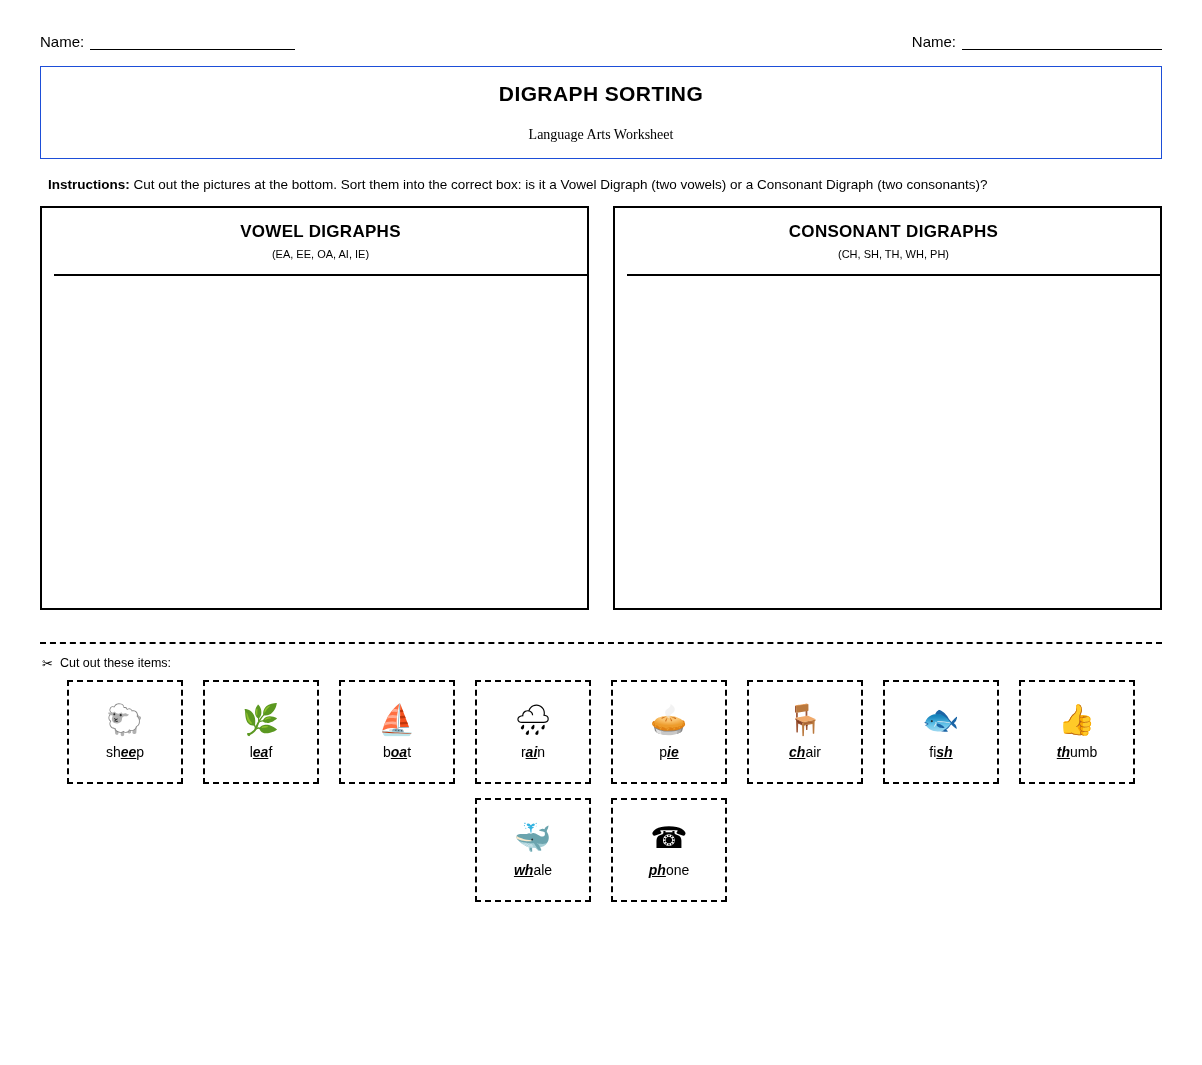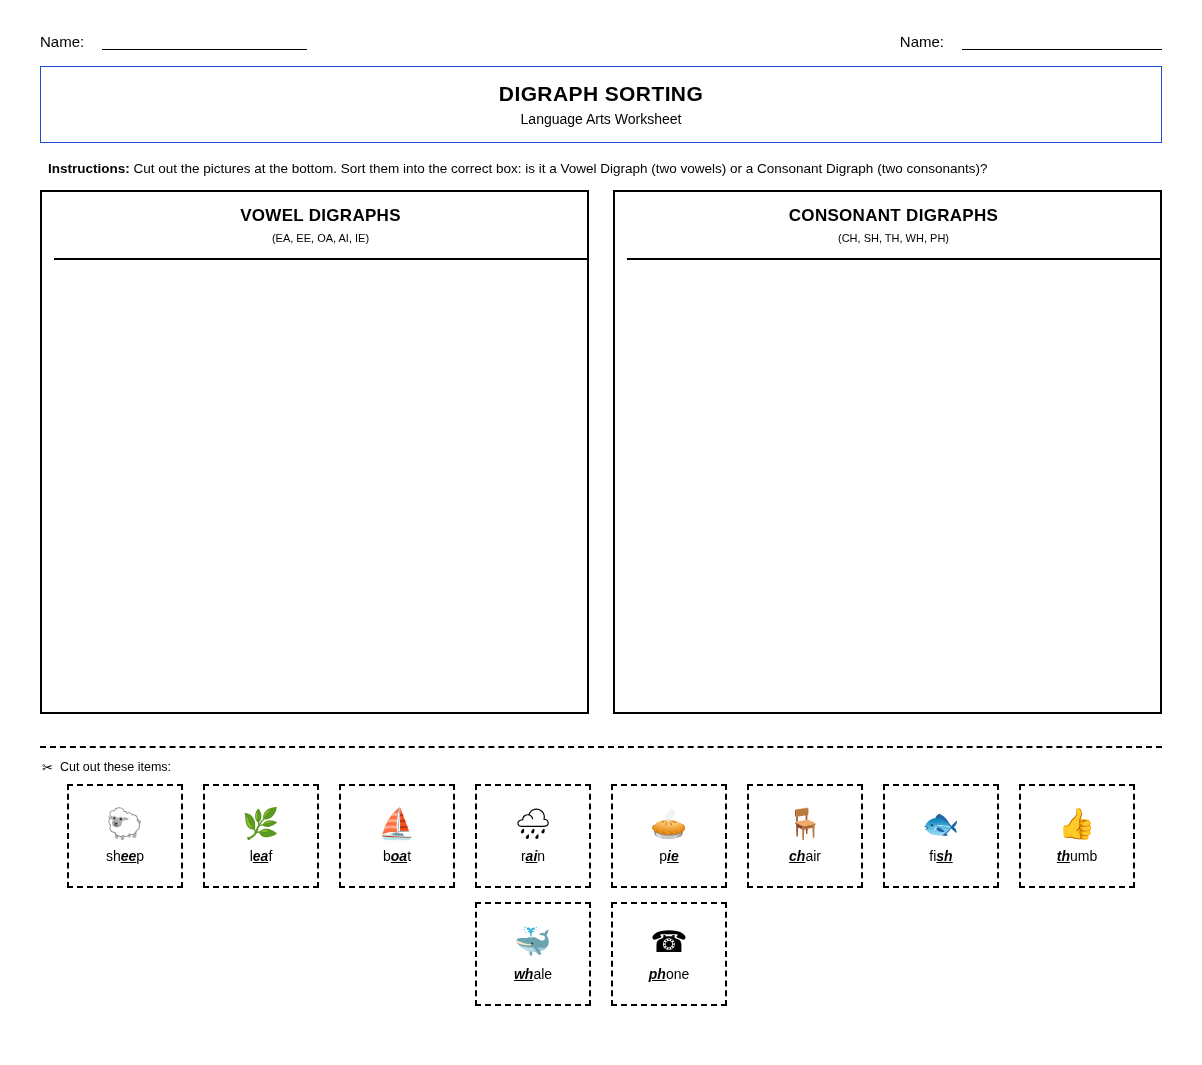--- a/index.html
+++ b/index.html
@@ -25,21 +25,21 @@
   .namedate {
     display: flex;
     justify-content: space-between;
     align-items: flex-end;
     font-size: 15px;
     margin-bottom: 16px;
   }
   .nd-group {
     display: flex;
     align-items: flex-end;
-    gap: 18px;
+    gap: 6px;
   }
   .nd-label {
     font-size: 15px;
     line-height: 16px;
   }
   .nd-line {
     width: 205px;
     border-bottom: 1px solid #000;
     height: 12px;
   }
@@ -55,22 +55,23 @@
     box-sizing: border-box;
   }
   .title-main {
     font-size: 21px;
     font-weight: bold;
     letter-spacing: 0.4px;
     line-height: 26px;
   }
   .title-sub {
     font-size: 14px;
-    margin-top: 3px;
+    margin-top: 19px;
     line-height: 18px;
+    font-family: Liberation Serif, serif;
   }
 
   
   .instructions {
     font-size: 13.5px;
     margin: 17px 0 12px 8px;
     line-height: 18px;
   }
   .instructions b {
     font-weight: bold;
@@ -78,21 +79,21 @@
 
   
   .sort-row {
     display: flex;
     gap: 24px;
   }
   .sort-box {
     flex: 1;
     border: 2px solid #000;
     box-sizing: border-box;
-    height: 524px;
+    height: 404px;
     display: flex;
     flex-direction: column;
     padding-left: 12px;
   }
   .sort-head {
     border-bottom: 2px solid #000;
     text-align: center;
     padding: 13px 6px 12px 6px;
   }
   .sort-head-title {

